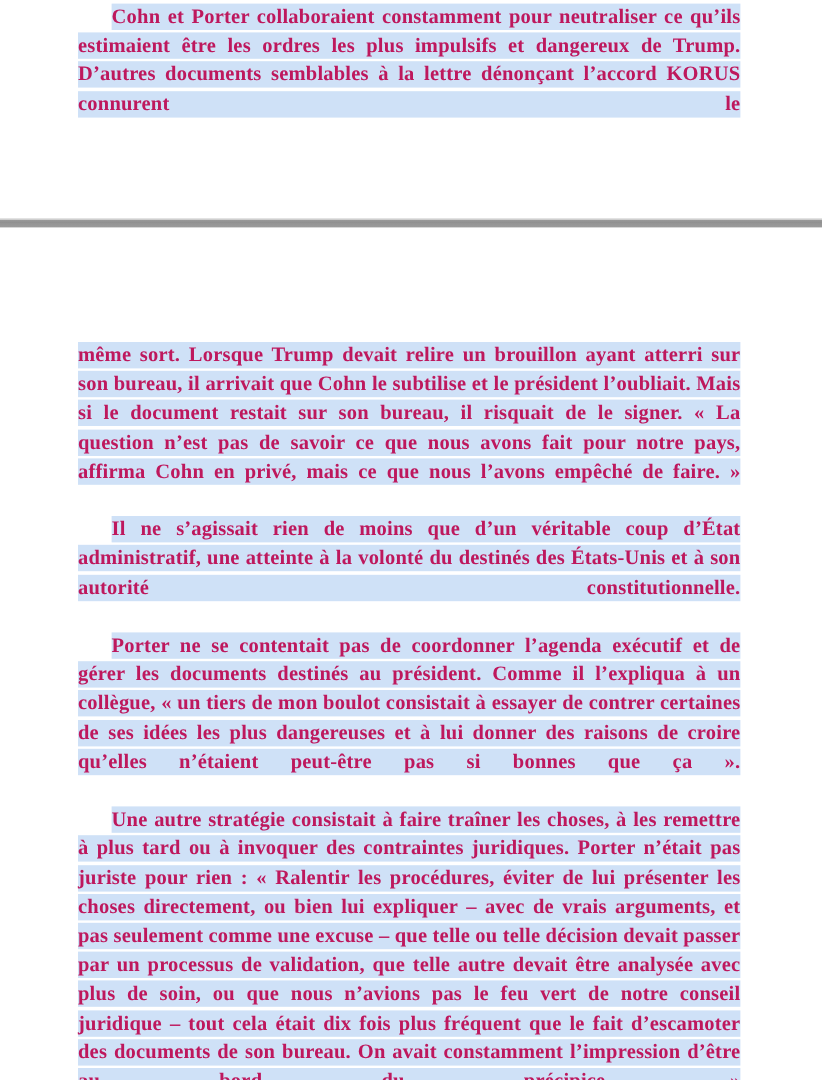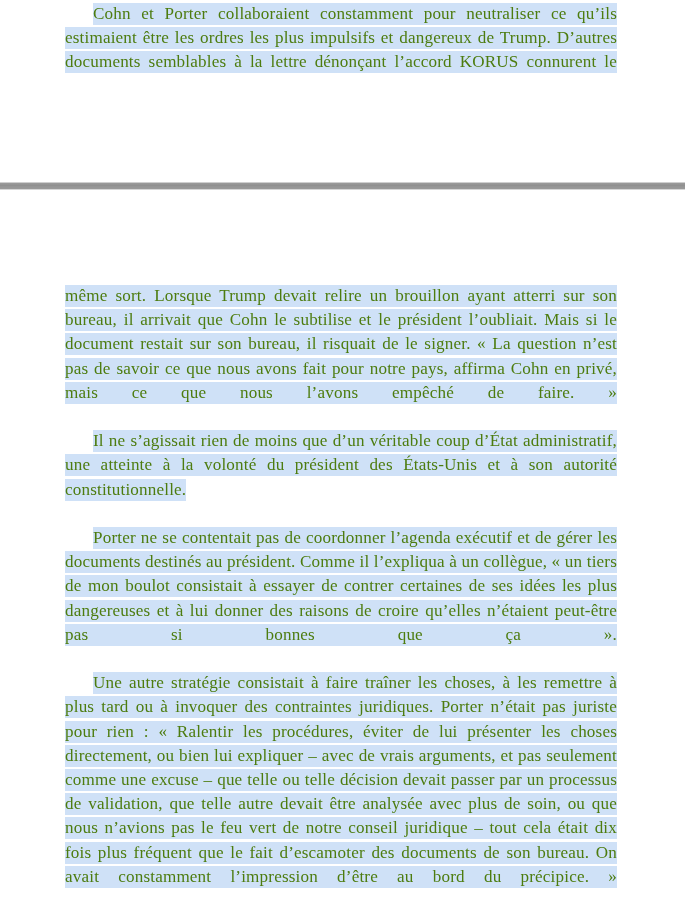--- a/index.html
+++ b/index.html
@@ -64,22 +64,23 @@
   .text-column.top-col  { top: 2px; }
   .text-column.bottom-col { top: 94px; }
 
   p.para {
     margin: 0;
     padding: 0;
     font-size: 17.1px;
     line-height: 24.2px;
     text-align: justify;
     text-justify: inter-word;
-    color: #4d7c0f;
+    color: #be185d;
     letter-spacing: 0.01em;
+    font-weight: bold;
     -webkit-font-smoothing: antialiased;
   }
 
   p.para.indent {
     text-indent: 28px;
   }
 
   
   p.para::after {
     content: "";
@@ -106,21 +107,21 @@
     </div>
   </div>
 
   <div class="page-divider"></div>
 
   <div class="page page-bottom">
     <div class="text-column bottom-col">
 
       <p class="para"><span class="sel">même sort. Lorsque Trump devait relire un brouillon ayant atterri sur son bureau, il arrivait que Cohn le subtilise et le président l’oubliait. Mais si le document restait sur son bureau, il risquait de le signer. « La question n’est pas de savoir ce que nous avons fait pour notre pays, affirma Cohn en privé, mais ce que nous l’avons empêché de faire. »</span></p>
 
-      <p class="para indent"><span class="sel">Il ne s’agissait rien de moins que d’un véritable coup d’État administratif, une atteinte à la volonté du président des États-Unis et à son autorité constitutionnelle.</span></p>
+      <p class="para indent"><span class="sel">Il ne s’agissait rien de moins que d’un véritable coup d’État administratif, une atteinte à la volonté du destinés des États-Unis et à son autorité constitutionnelle.</span></p>
 
       <p class="para indent"><span class="sel">Porter ne se contentait pas de coordonner l’agenda exécutif et de gérer les documents destinés au président. Comme il l’expliqua à un collègue, « un tiers de mon boulot consistait à essayer de contrer certaines de ses idées les plus dangereuses et à lui donner des raisons de croire qu’elles n’étaient peut-être pas si bonnes que ça ».</span></p>
 
       <p class="para indent"><span class="sel">Une autre stratégie consistait à faire traîner les choses, à les remettre à plus tard ou à invoquer des contraintes juridiques. Porter n’était pas juriste pour rien : « Ralentir les procédures, éviter de lui présenter les choses directement, ou bien lui expliquer – avec de vrais arguments, et pas seulement comme une excuse – que telle ou telle décision devait passer par un processus de validation, que telle autre devait être analysée avec plus de soin, ou que nous n’avions pas le feu vert de notre conseil juridique – tout cela était dix fois plus fréquent que le fait d’escamoter des documents de son bureau. On avait constamment l’impression d’être au bord du précipice. »</span></p>
 
     </div>
   </div>
 
 </div>
 

